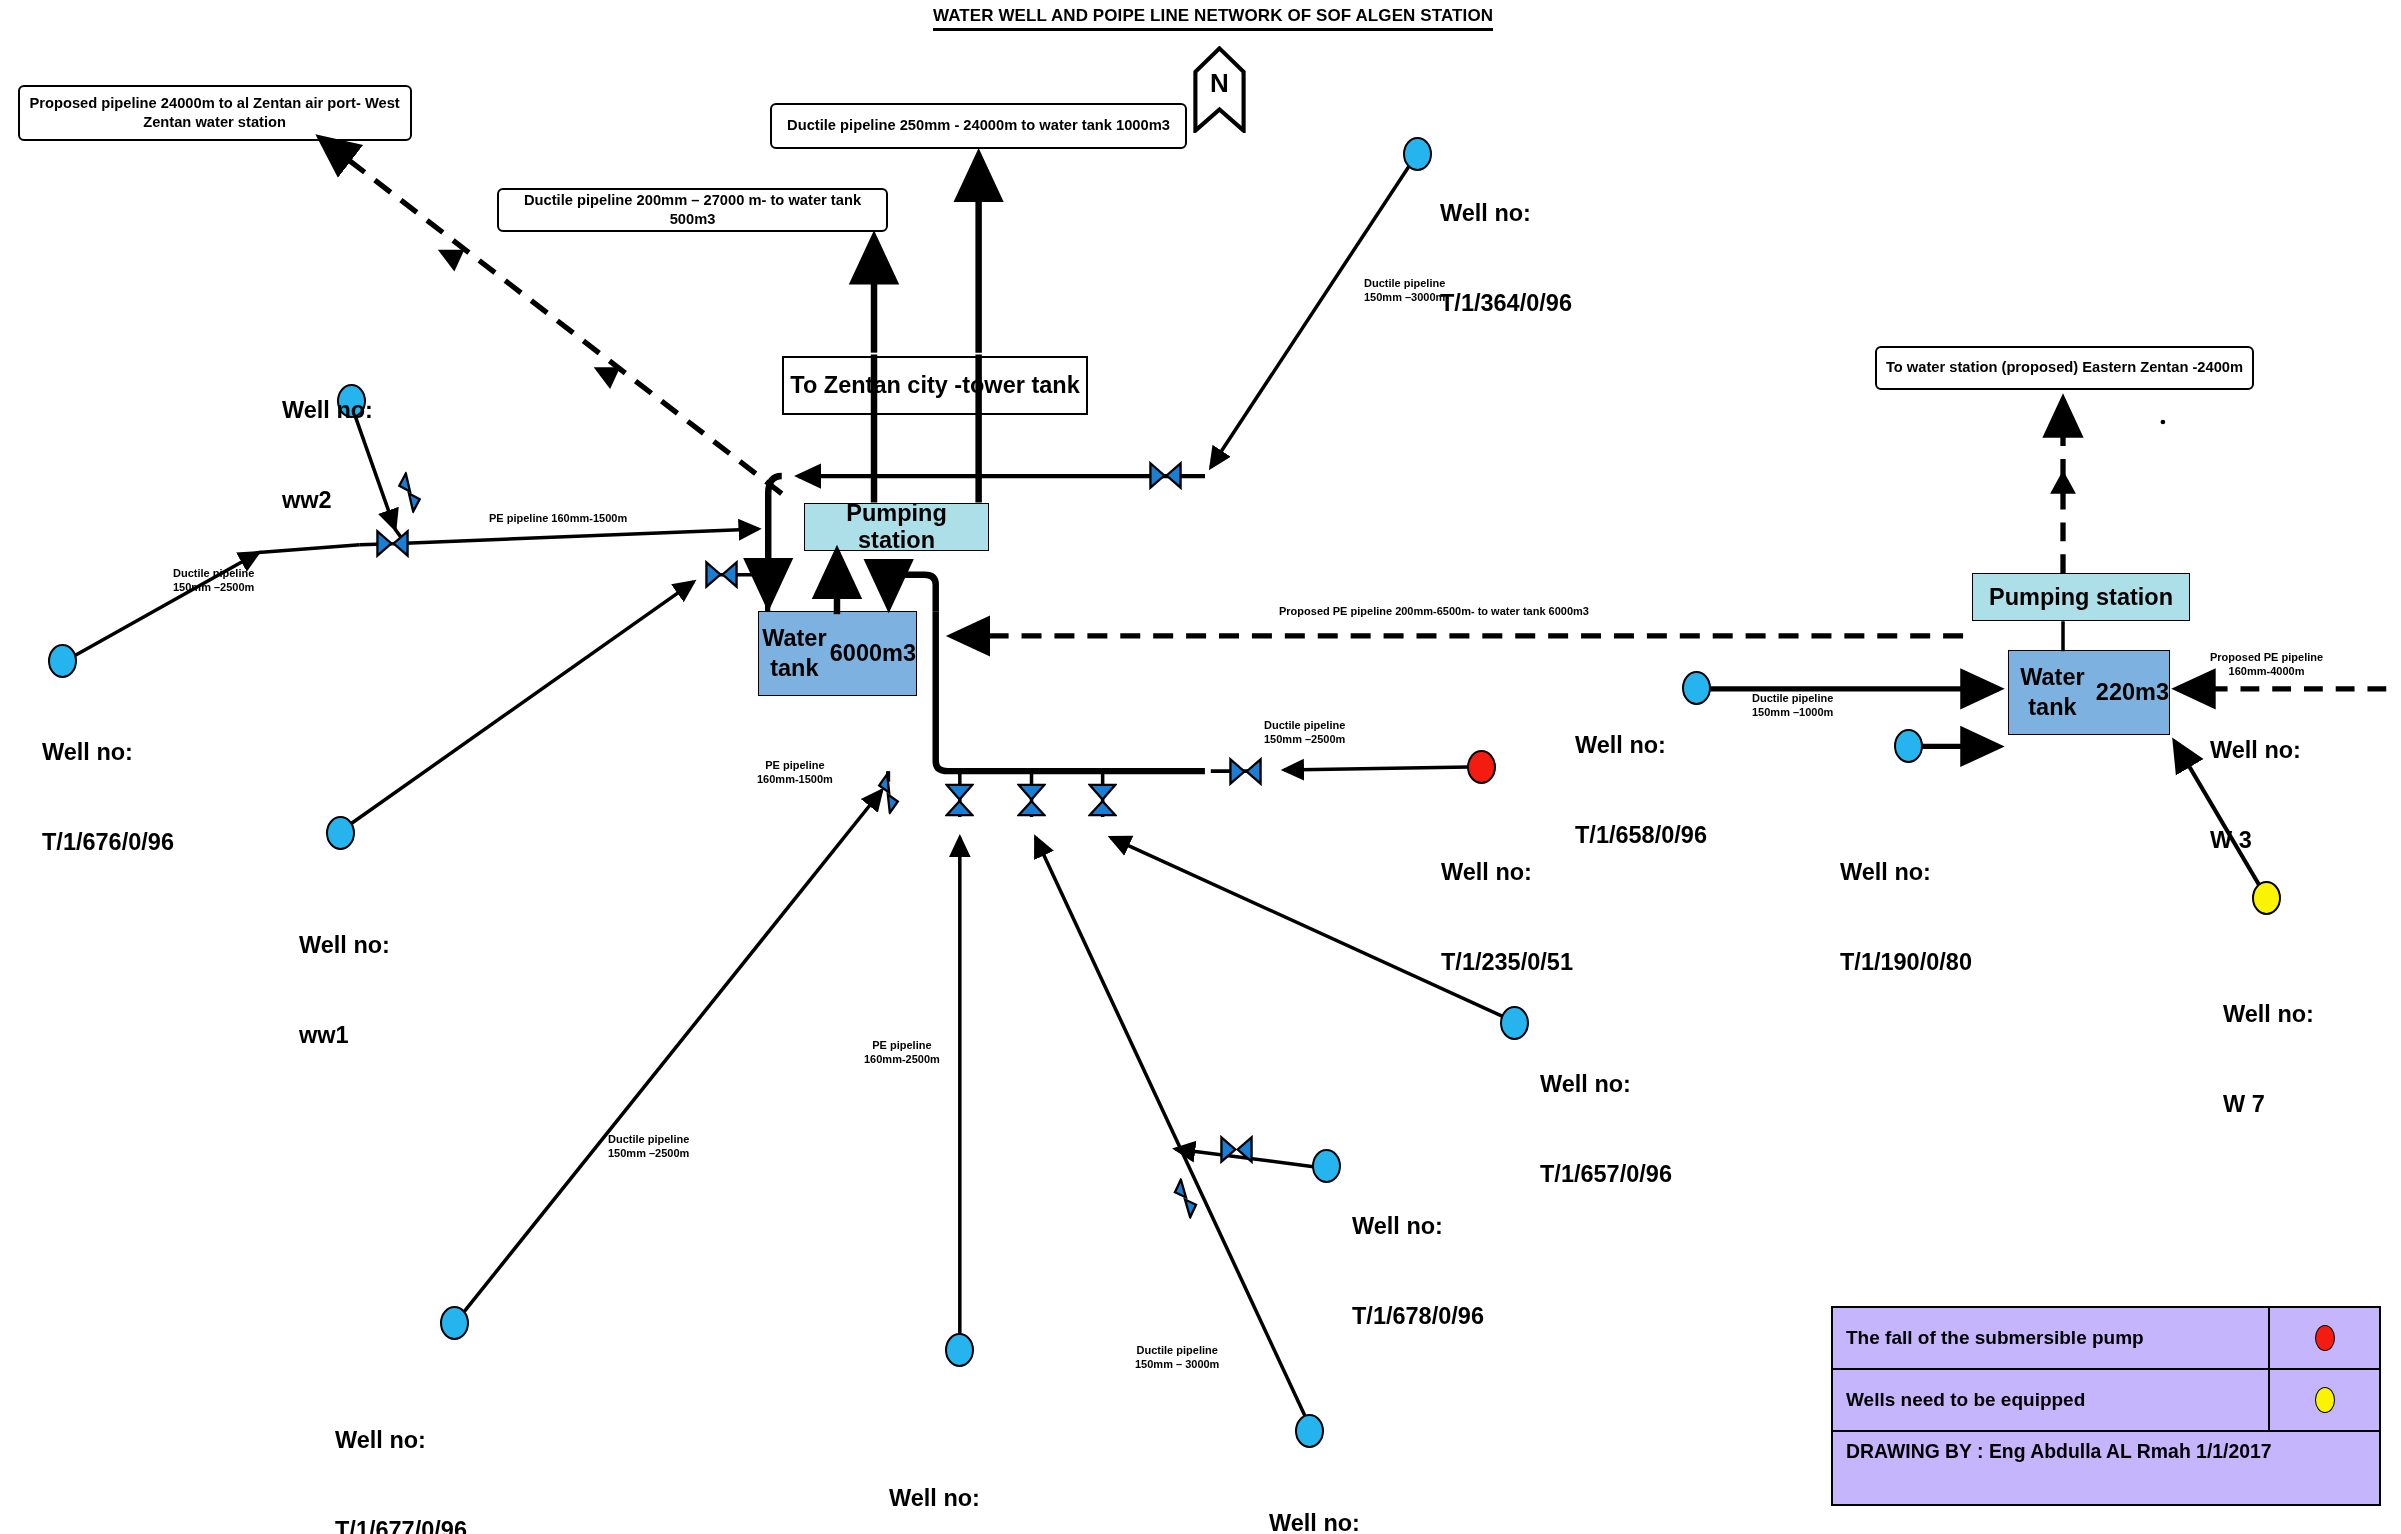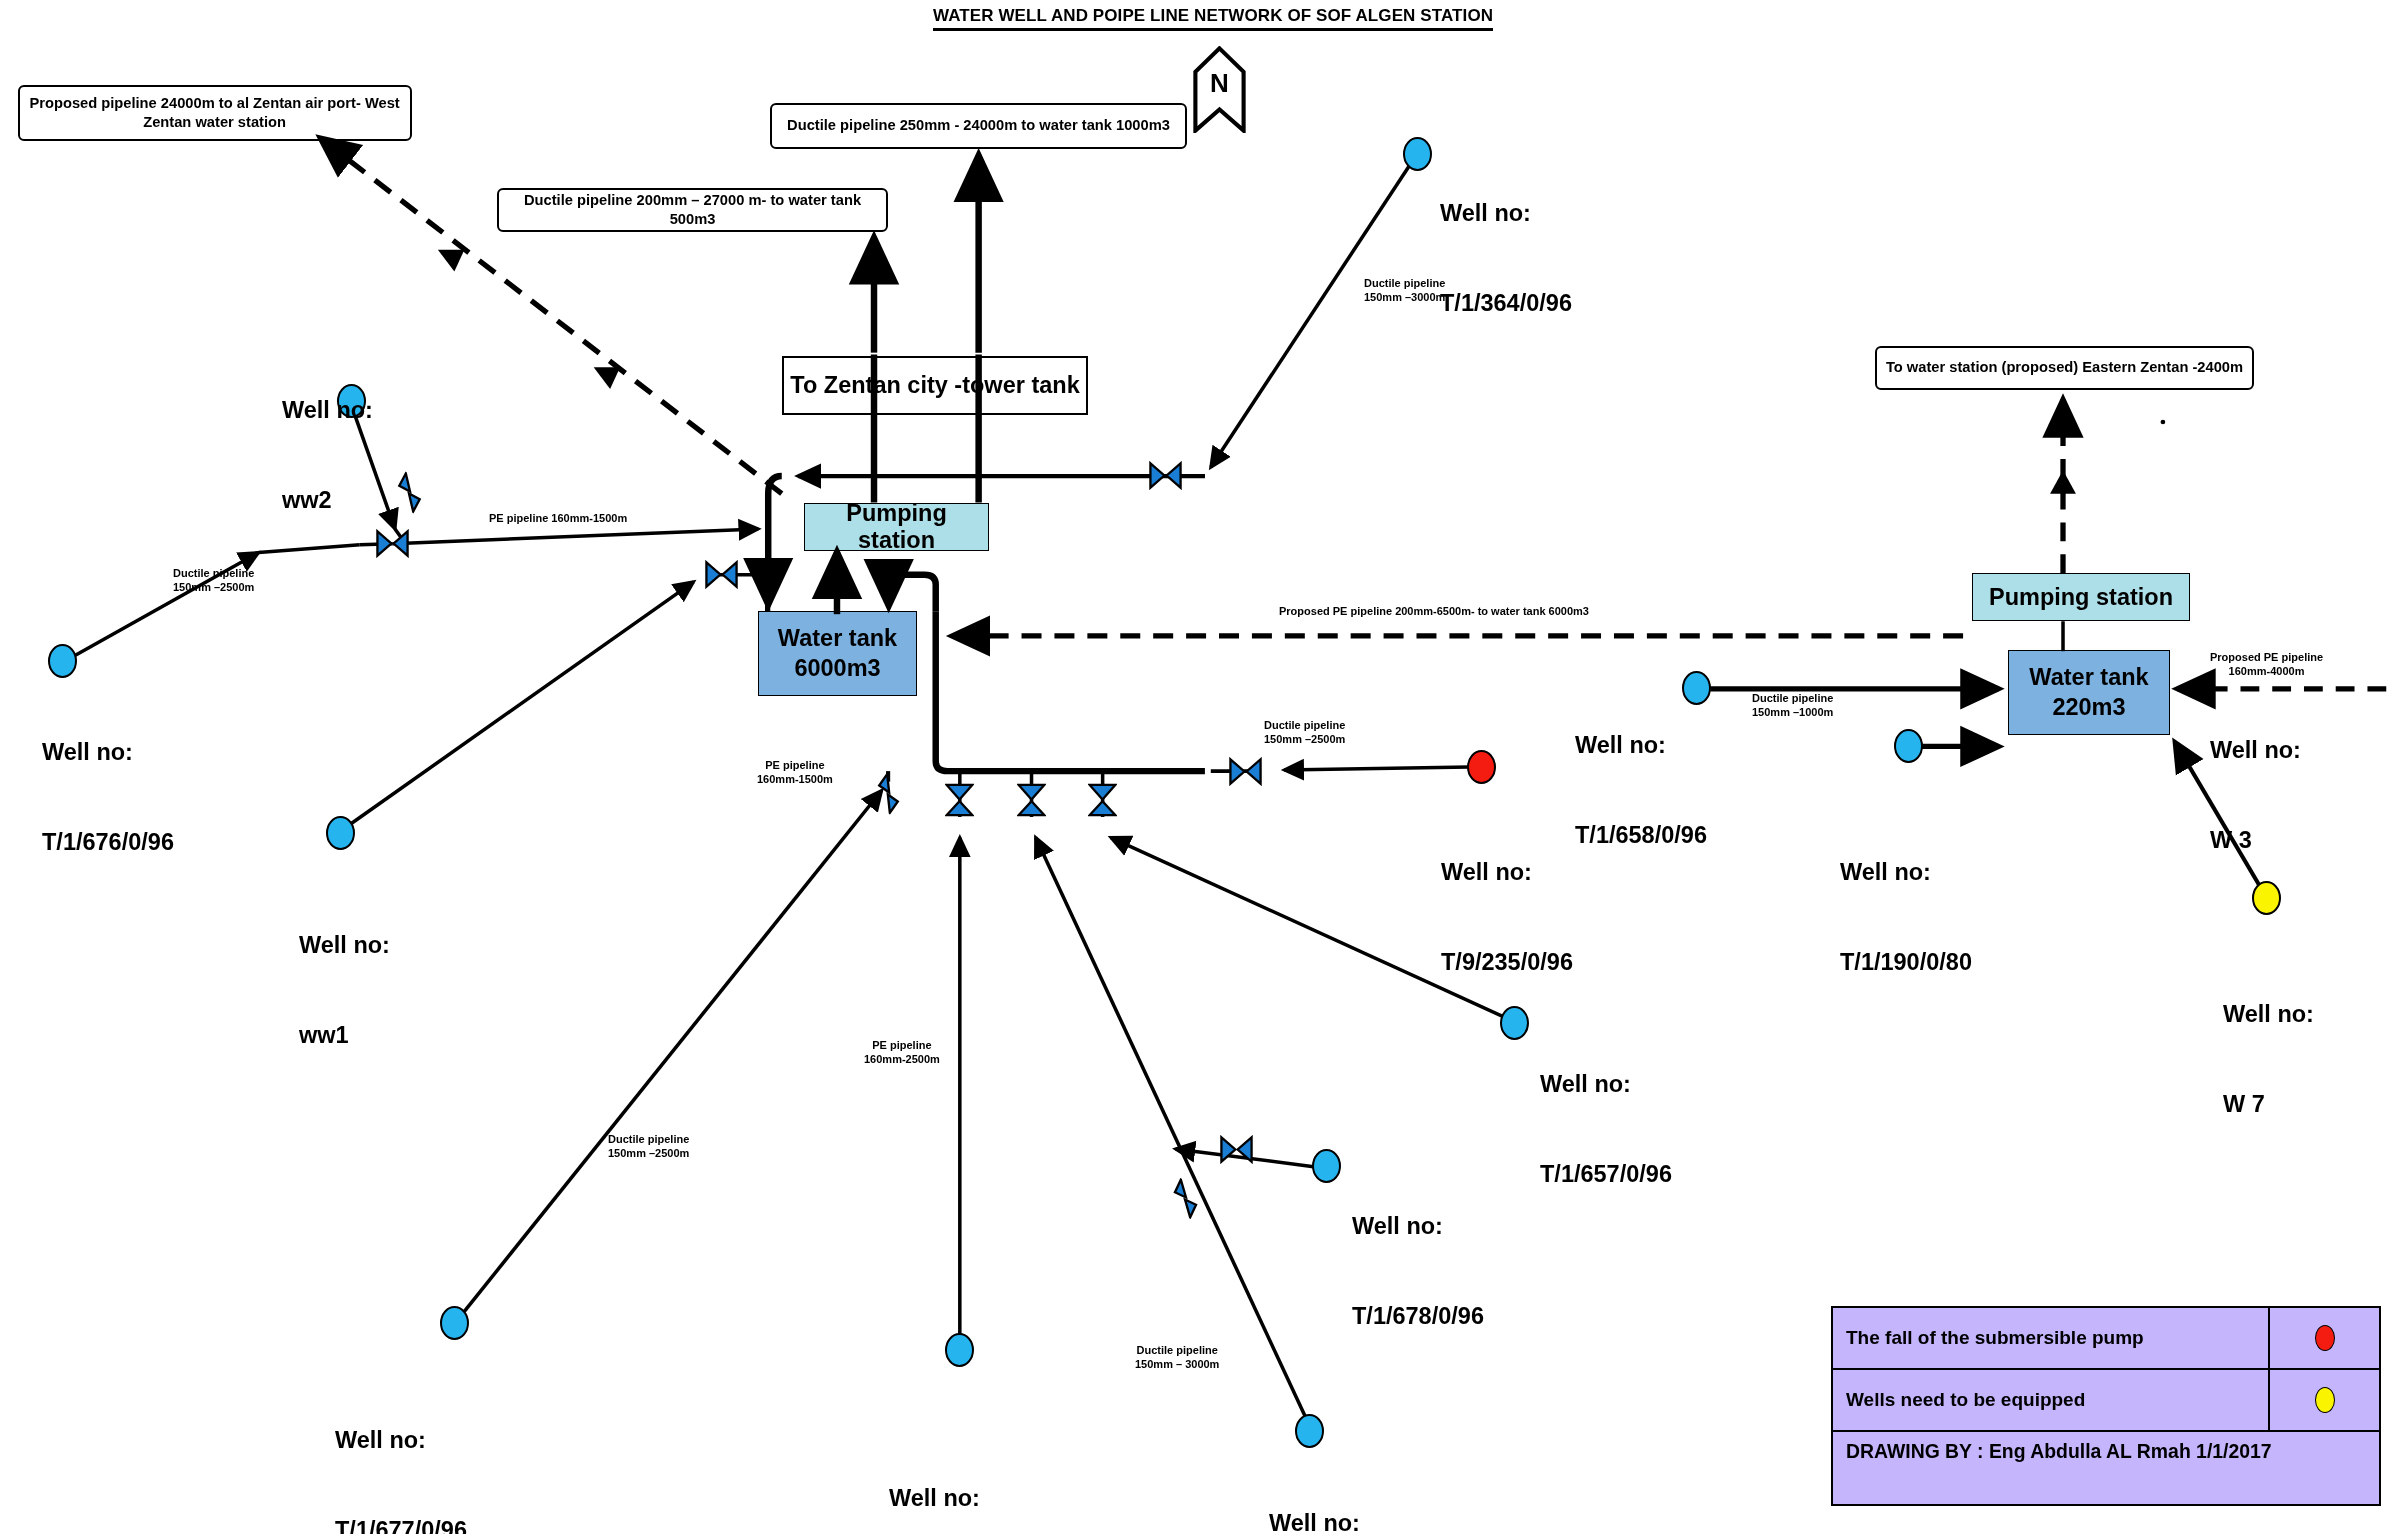--- a/index.html
+++ b/index.html
@@ -13,21 +13,21 @@
   .pipe-lbl-c{text-align:center;}
 
   .title{position:absolute;font-size:17px;font-weight:bold;letter-spacing:0.1px;
          border-bottom:3.5px solid #000;padding-bottom:1.8px;}
 
   .box{position:absolute;border:2.4px solid #000;background:#fff;display:flex;
        align-items:center;justify-content:center;text-align:center;box-sizing:border-box;}
   .box.note{font-size:14.7px;font-weight:bold;line-height:1.3;padding:2.4px 5.9px;border-radius:6px;}
   .box.big{font-size:23.5px;font-weight:bold;}
   .pump{background:#addfe8;border:1.8px solid #000;}
-  .tank{background:#7cb1e0;border:1.8px solid #000;flex-direction:column;}
+  .tank{background:#7cb1e0;border:1.8px solid #000;flex-direction:row;}
   .tank div{line-height:1.25;}
 
   .well{position:absolute;border:2.4px solid #000;border-radius:50%;box-sizing:border-box;}
   .well.blue{background:#26b4ef;}
   .well.red{background:#f41c10;}
   .well.yellow{background:#fbf400;}
 
   
   .legend{position:absolute;border:2.9px solid #000;box-sizing:border-box;background:#c4b5fd;}
   .lrow{display:flex;border-bottom:2.9px solid #000;box-sizing:border-box;}
@@ -277,21 +277,21 @@
   <div class="lbl well-lbl" style="left:1352px;top:1151px;">
     <div>Well no:</div>
     <div>T/1/678/0/96</div>
   </div>
   <div class="lbl well-lbl" style="left:1540px;top:1009px;">
     <div>Well no:</div>
     <div>T/1/657/0/96</div>
   </div>
   <div class="lbl well-lbl" style="left:1441px;top:797px;">
     <div>Well no:</div>
-    <div>T/9/235/0/96</div>
+    <div>T/1/235/0/51</div>
   </div>
   <div class="lbl well-lbl" style="left:1440px;top:138px;">
     <div>Well no:</div>
     <div>T/1/364/0/96</div>
   </div>
   <div class="lbl well-lbl" style="left:1575px;top:670px;text-align:left;">
     <div>Well no:</div>
     <div>T/1/658/0/96</div>
   </div>
   <div class="lbl well-lbl" style="left:1840px;top:797px;">

